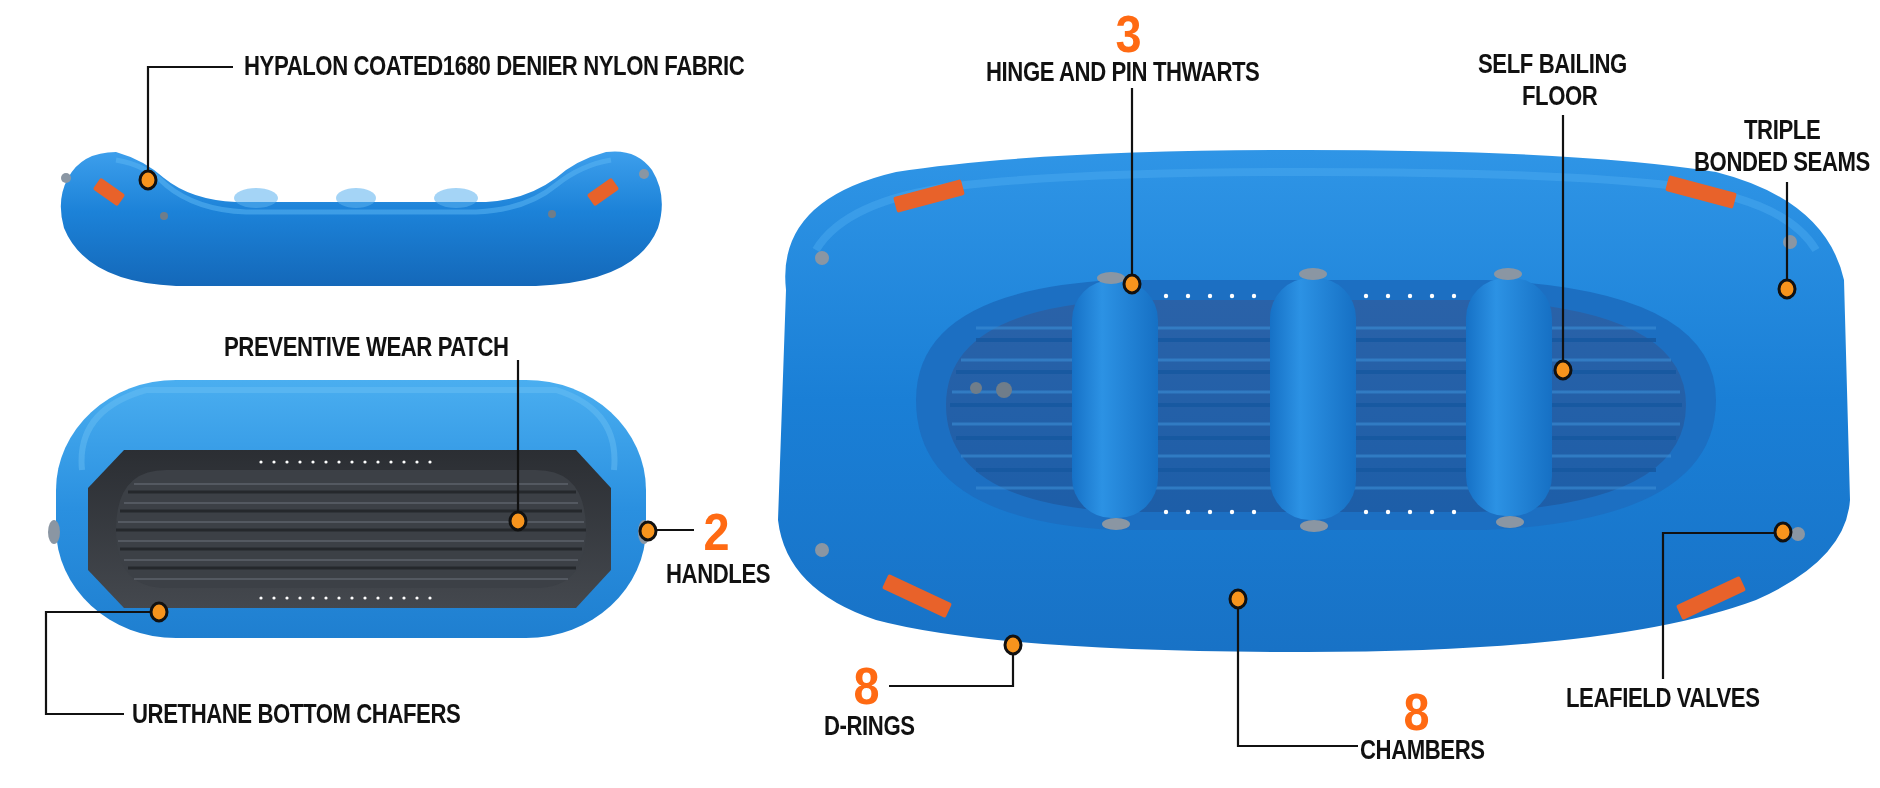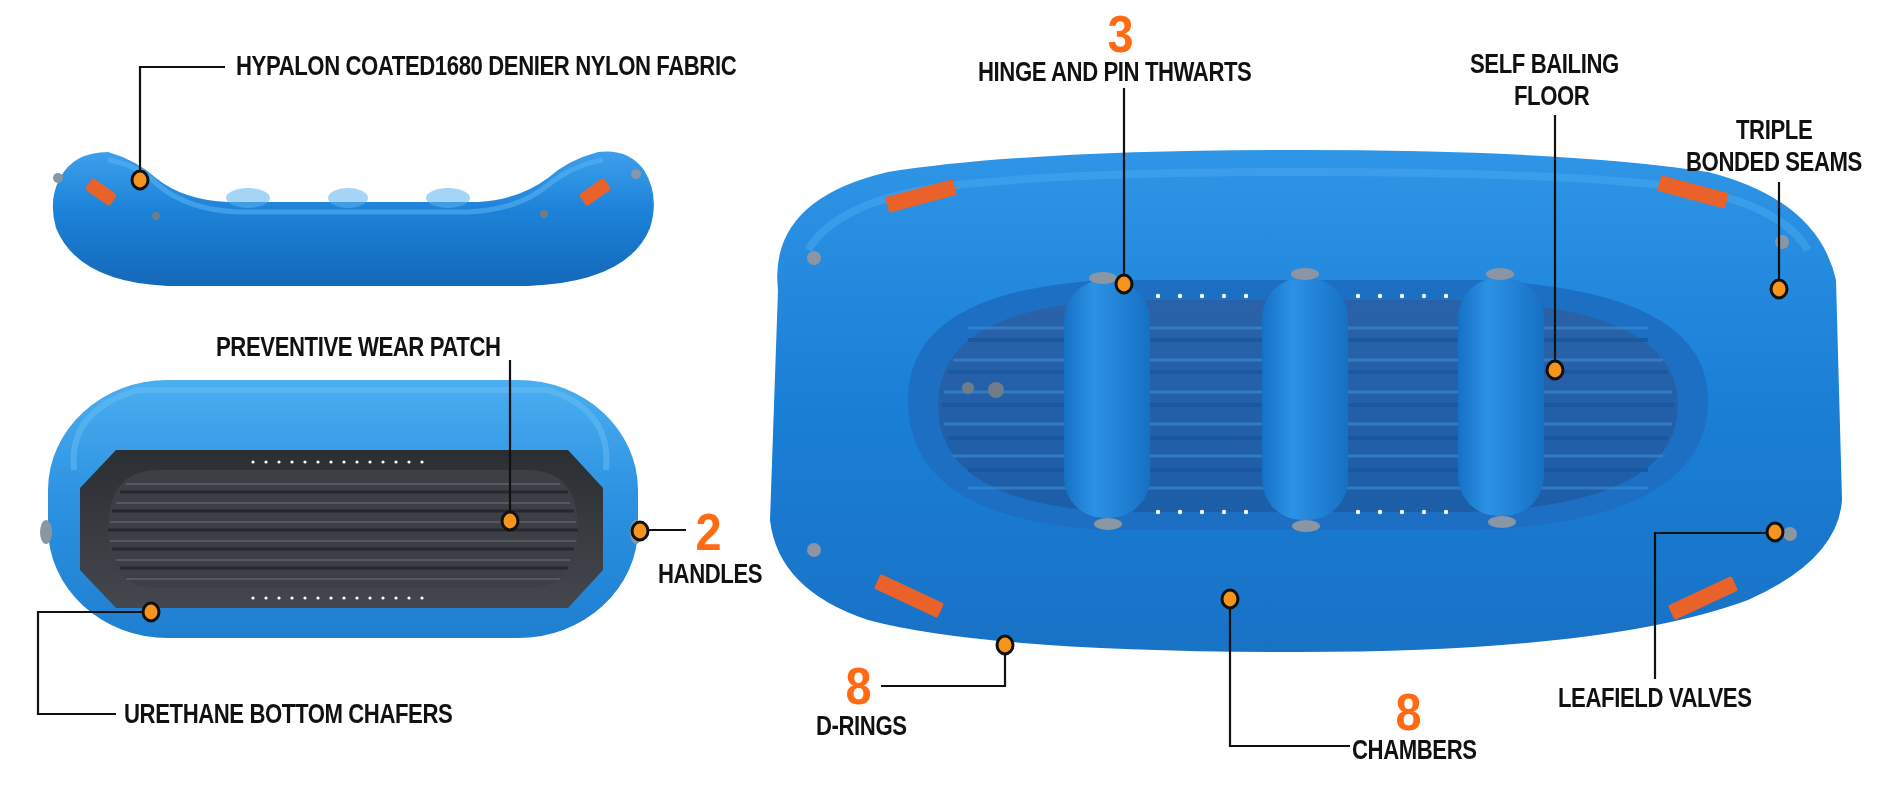--- a/index.html
+++ b/index.html
@@ -1,18 +1,18 @@
 <!DOCTYPE html>
 <html><head>
 <meta charset="utf-8">
 <style>
   * { box-sizing: border-box; margin: 0; padding: 0; }
   html, body { width: 1880px; height: 788px; background: #ffffff; overflow: hidden; }
   body { position: relative; font-family: "Liberation Sans", "DejaVu Sans", sans-serif; }
-  .stage { position: absolute; left: 8px; top: 0; width: 1522px; height: 788px; text-align: right; }
+  .stage { position: absolute; left: 16px; top: 0; width: 1522px; height: 788px; text-align: right; }
   svg.art { position: absolute; left: 0; top: 0; }
   .lbl {
     position: absolute; color: #111; font-weight: bold;
     font-family: "Liberation Sans Narrow", "Liberation Sans", "DejaVu Sans Condensed", sans-serif;
     font-stretch: condensed; letter-spacing: -0.5px; line-height: 1.1; white-space: nowrap;
     transform: scaleX(0.82); transform-origin: left top;
   }
   .num {
     position: absolute; color: #ff6a13; font-weight: bold; font-size: 52px; line-height: 1;
     font-family: "Liberation Sans", "DejaVu Sans", sans-serif;

